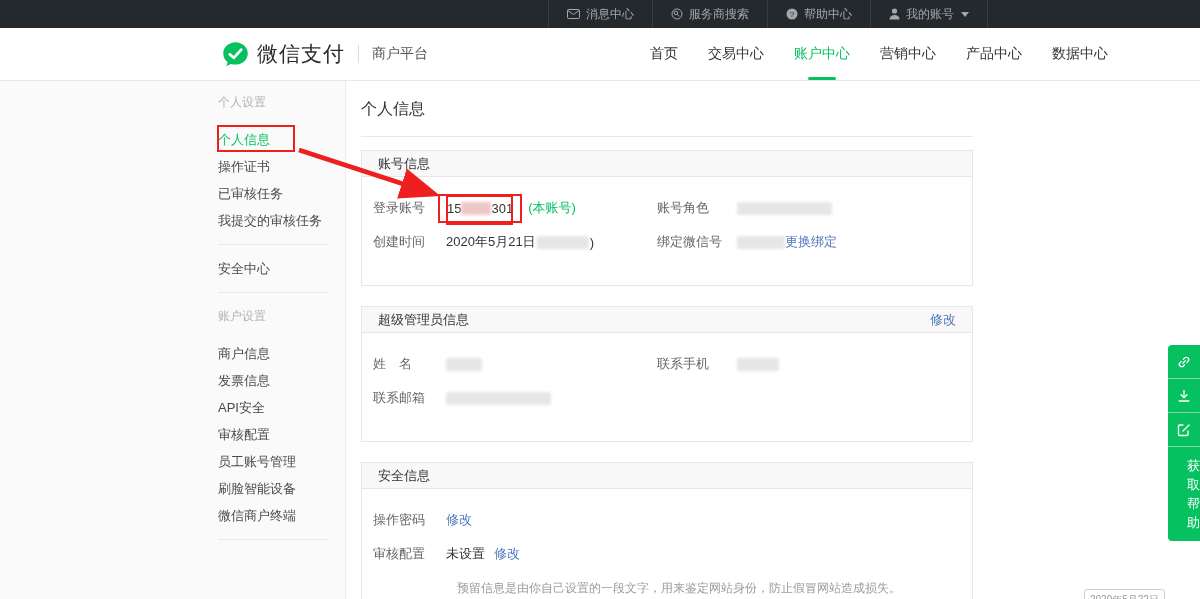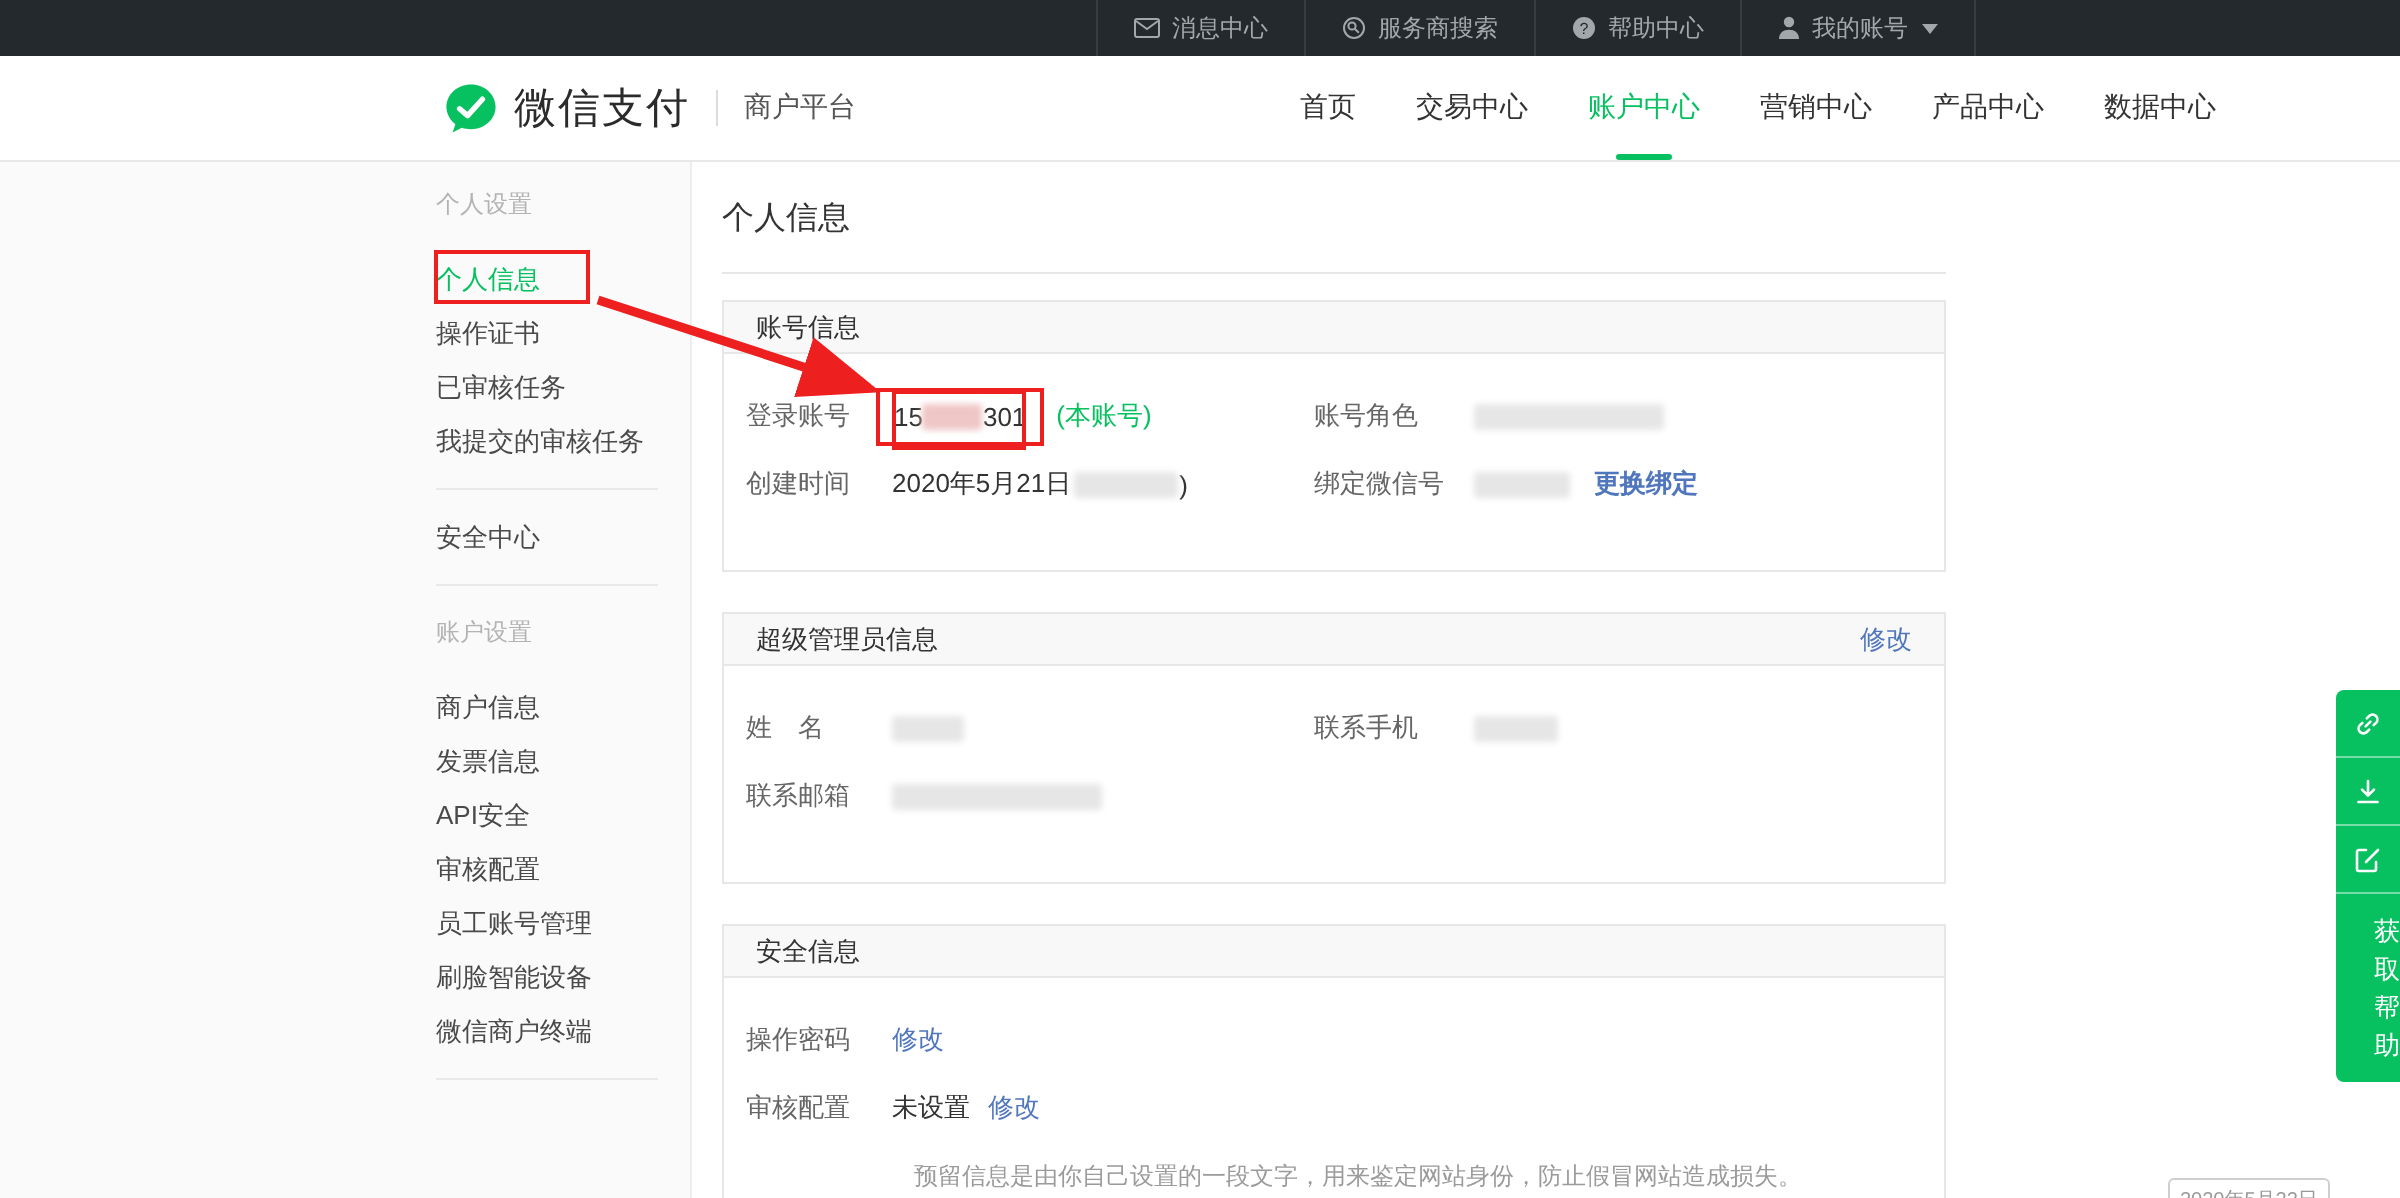--- a/index.html
+++ b/index.html
@@ -183,21 +183,21 @@
               <span class="flabel">创建时间</span>
               <span class="fvalue">
                 <span>2020年5月21日</span>
                 <span class="blur w52" style="margin:0 1px;"></span>
                 <span>)</span>
               </span>
             </div>
             <div class="field right">
               <span class="flabel">绑定微信号</span>
               <span class="blur w48"></span>
-              <a class="link" style="margin-left:12px;font-weight:bold;">更换绑定</a>
+              <a class="link" style="margin-left:0;">更换绑定</a>
             </div>
           </div>
         </div>
       </div>
 
       <div class="section">
         <div class="section-header">
           <span>超级管理员信息</span>
           <a class="link">修改</a>
         </div>

